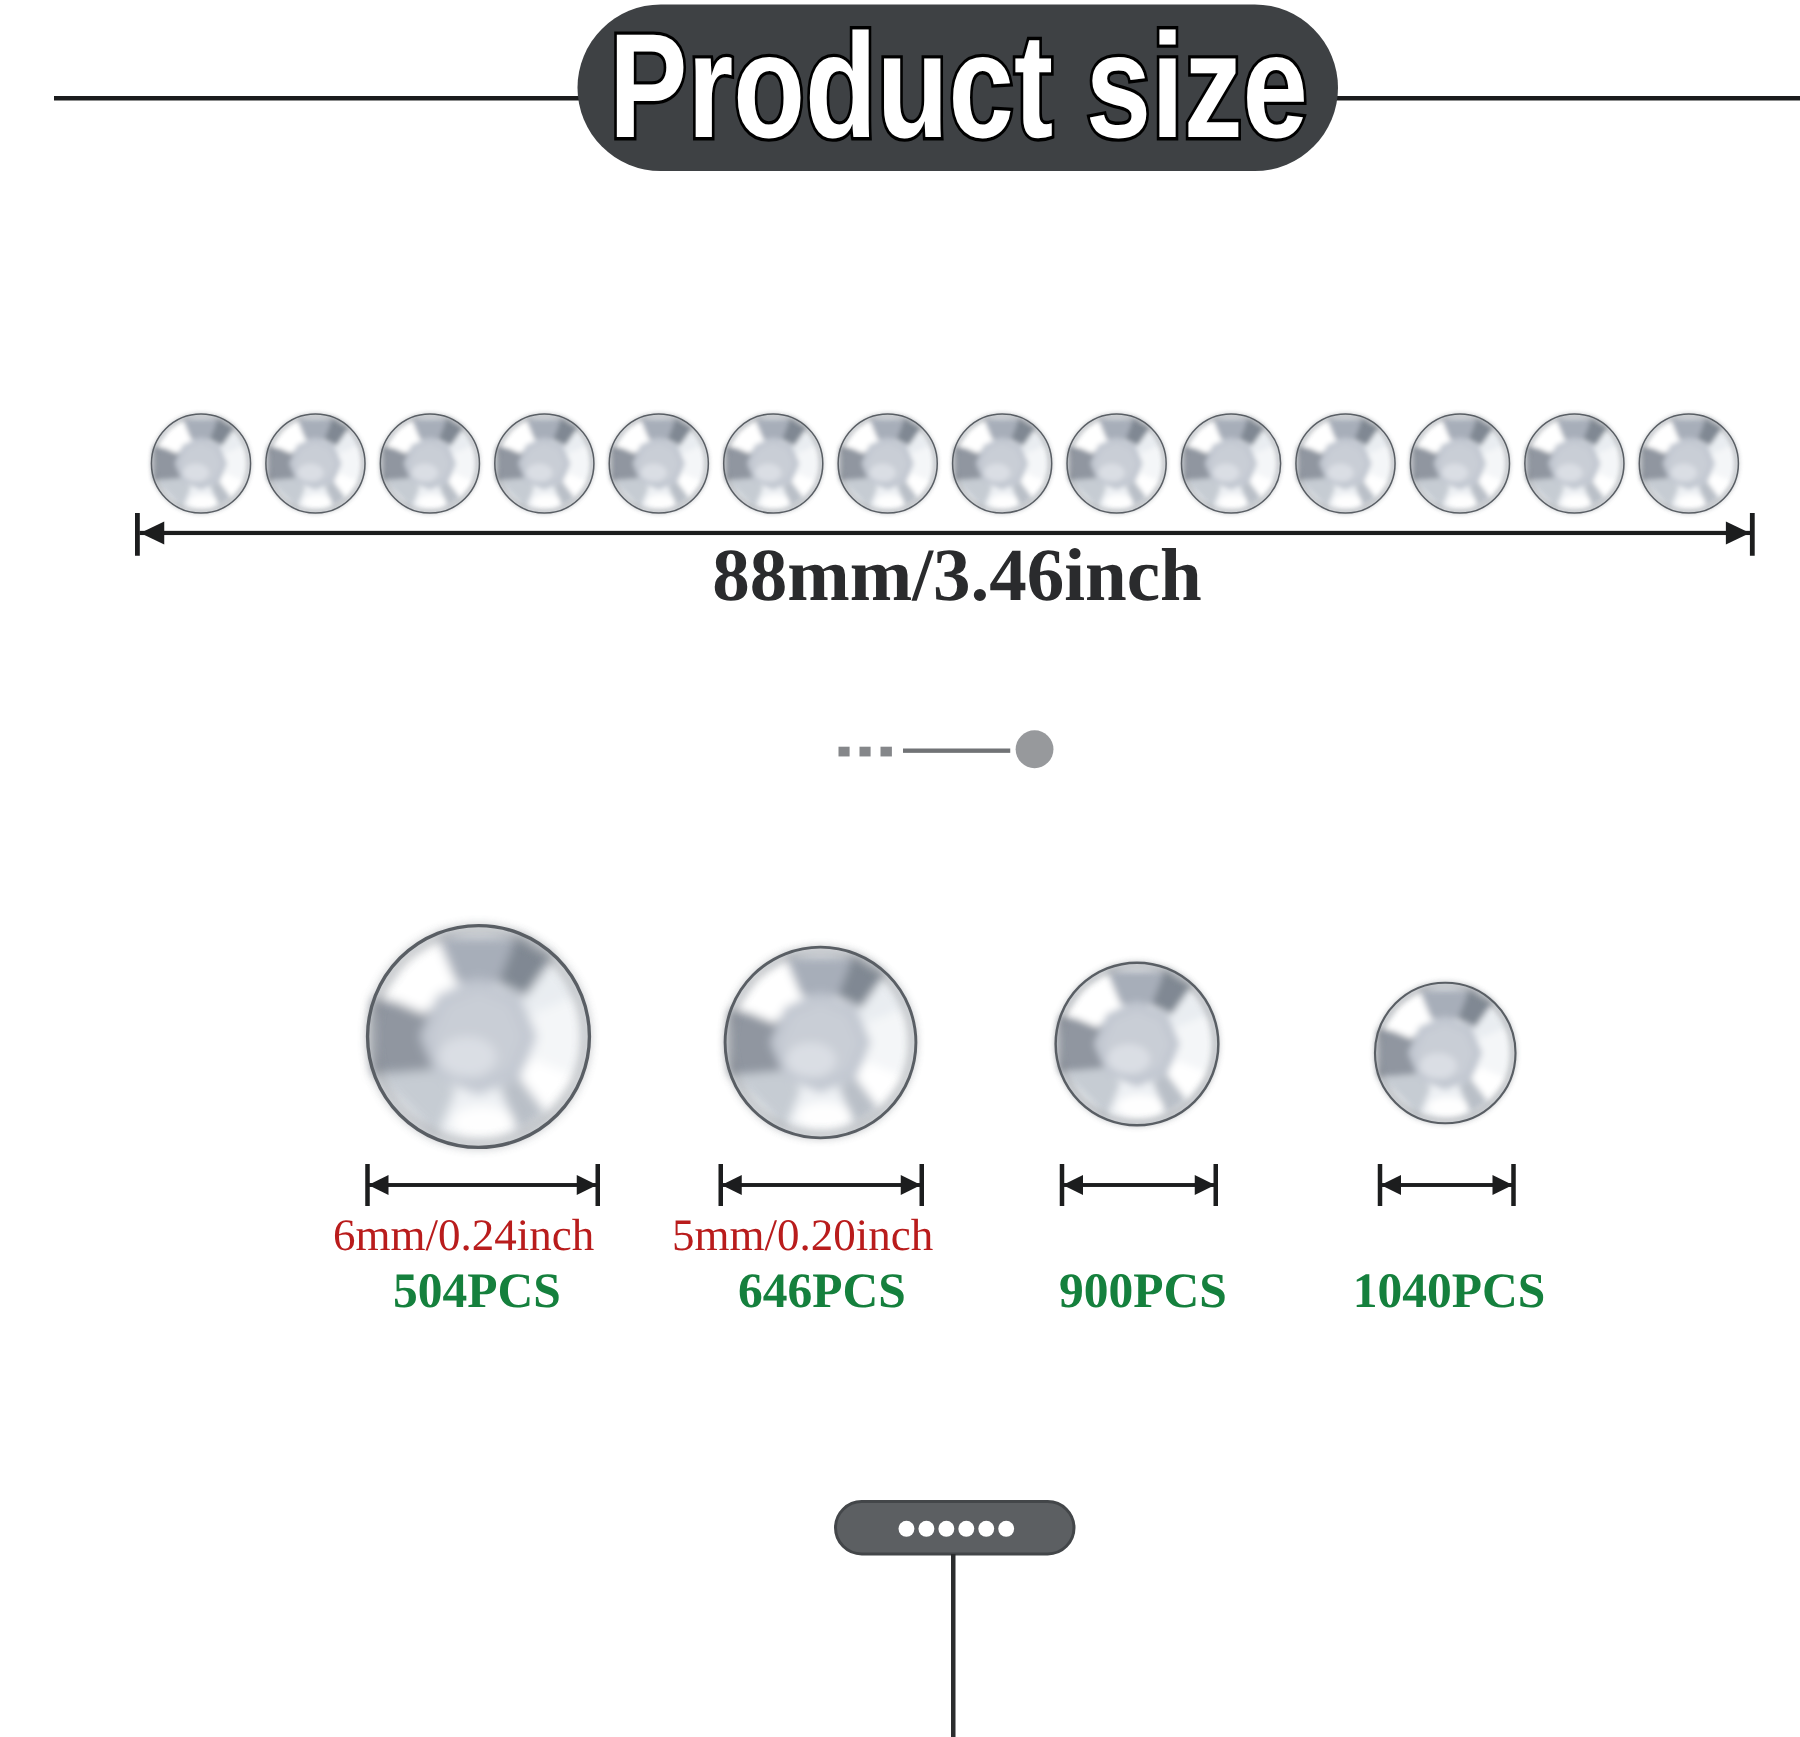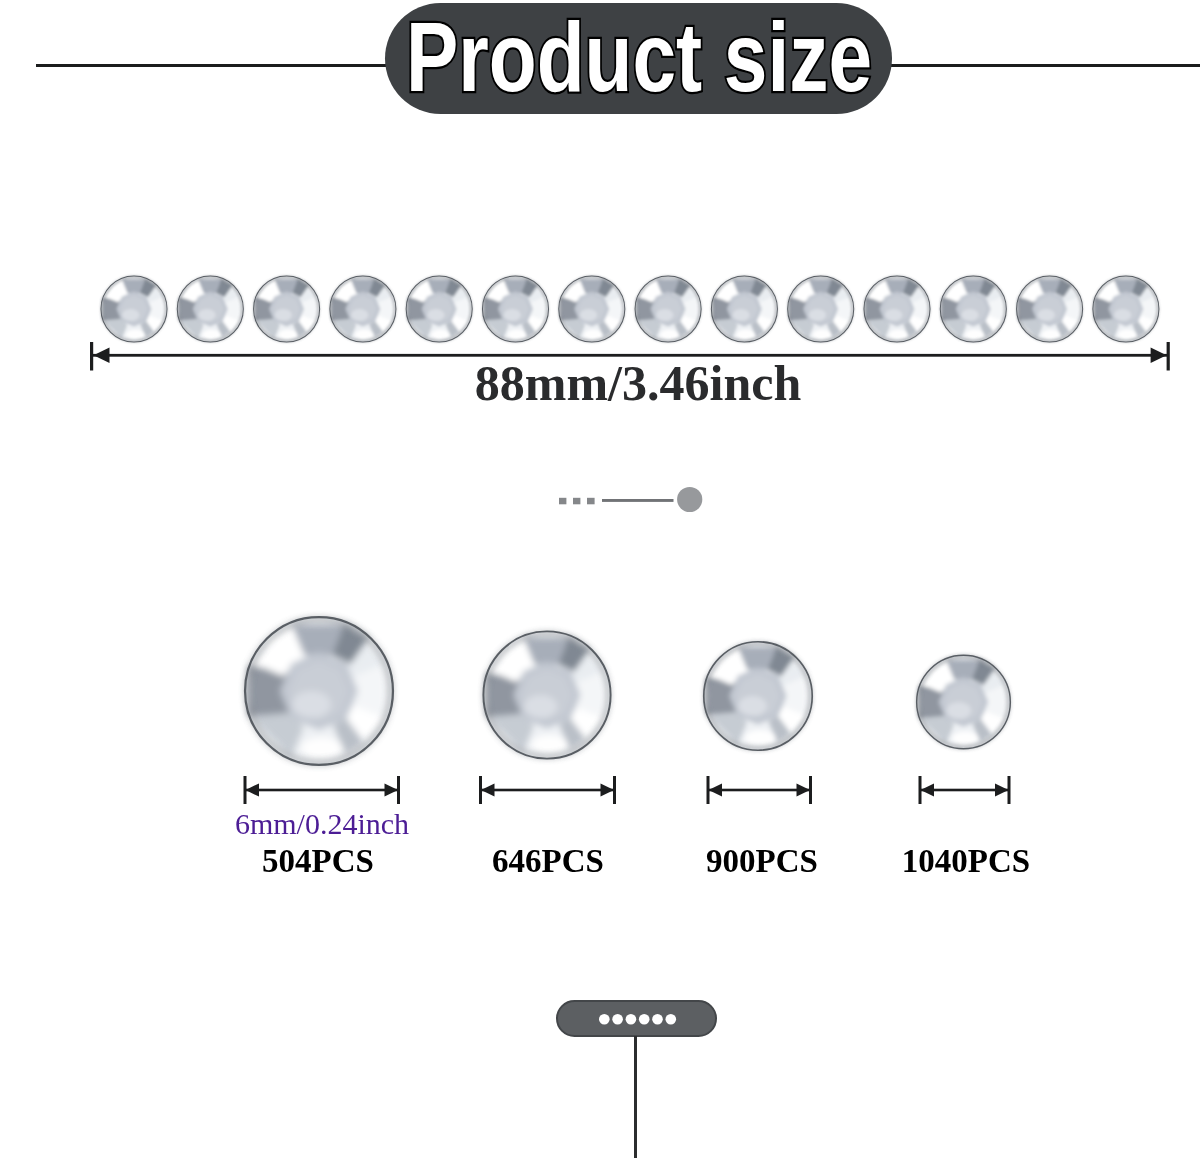--- a/index.html
+++ b/index.html
@@ -77,20 +77,21 @@
       <path d="M672.5 20 L686.0 13.4 L686.0 26.6 Z" fill="#1c1d1e"></path>
       <path d="M774.0 20 L760.5 13.4 L760.5 26.6 Z" fill="#1c1d1e"></path>
       <rect x="882.5" y="6" width="3" height="28" fill="#1c1d1e"></rect>
       <rect x="971.5" y="6" width="3" height="28" fill="#1c1d1e"></rect>
       <rect x="884.0" y="18.7" width="89.0" height="2.6" fill="#1c1d1e"></rect>
       <path d="M884.5 20 L898.0 13.4 L898.0 26.6 Z" fill="#1c1d1e"></path>
       <path d="M972.5 20 L959.0 13.4 L959.0 26.6 Z" fill="#1c1d1e"></path>
     </svg>
 
   <div class="abs lblmm" style="left:186px;top:809px;width:200px;">6mm/0.24inch</div>
+  <div class="abs lblmm" style="left:412px;top:809px;width:200px;">5mm/0.20inch</div>
 
   <div class="abs lblpcs" style="left:182px;top:845px;width:200px;">504PCS</div>
   <div class="abs lblpcs" style="left:412px;top:845px;width:200px;">646PCS</div>
   <div class="abs lblpcs" style="left:626px;top:845px;width:200px;">900PCS</div>
   <div class="abs lblpcs" style="left:830px;top:845px;width:200px;">1040PCS</div>
 
   <div class="abs" style="left:520px;top:999.5px;width:161px;height:37px;border-radius:19px;
        background:#5c5f62;border:2.5px solid #434649;box-sizing:border-box;"></div>
   <svg class="abs" style="left:520px;top:999.5px;" width="161" height="37">
     <circle cx="48.3" cy="19.2" r="5.3" fill="#ffffff"></circle>
@@ -132,15 +133,15 @@
         <ellipse cx="2" cy="38" rx="14" ry="7" fill="#ffffff" opacity="0.9"></ellipse>
         <ellipse cx="-26" cy="-30" rx="10" ry="8" fill="#ffffff" opacity="0.9"></ellipse>
       </g>
       <circle cx="0" cy="0" r="47.8" fill="none" stroke="#70757c" stroke-width="2.2" opacity="0.8" filter="url(#soft)"></circle>
       <circle cx="0" cy="0" r="49.3" fill="none" stroke="#595e64" stroke-width="1.5"></circle>
     </g>
   </defs>
 </svg>
 
 <style>
-  .lblmm{font-family:"Liberation Serif",serif;font-size:30px;color:#4c1d95;text-align:center;line-height:1;}
-  .lblpcs{font-family:"Liberation Serif",serif;font-size:33px;font-weight:bold;color:#000000;text-align:center;line-height:1;}
+  .lblmm{font-family:"Liberation Serif",serif;font-size:30px;color:#b91c1c;text-align:left;line-height:1;}
+  .lblpcs{font-family:"Liberation Serif",serif;font-size:33px;font-weight:bold;color:#15803d;text-align:center;line-height:1;}
 </style>
 
 </body></html>

